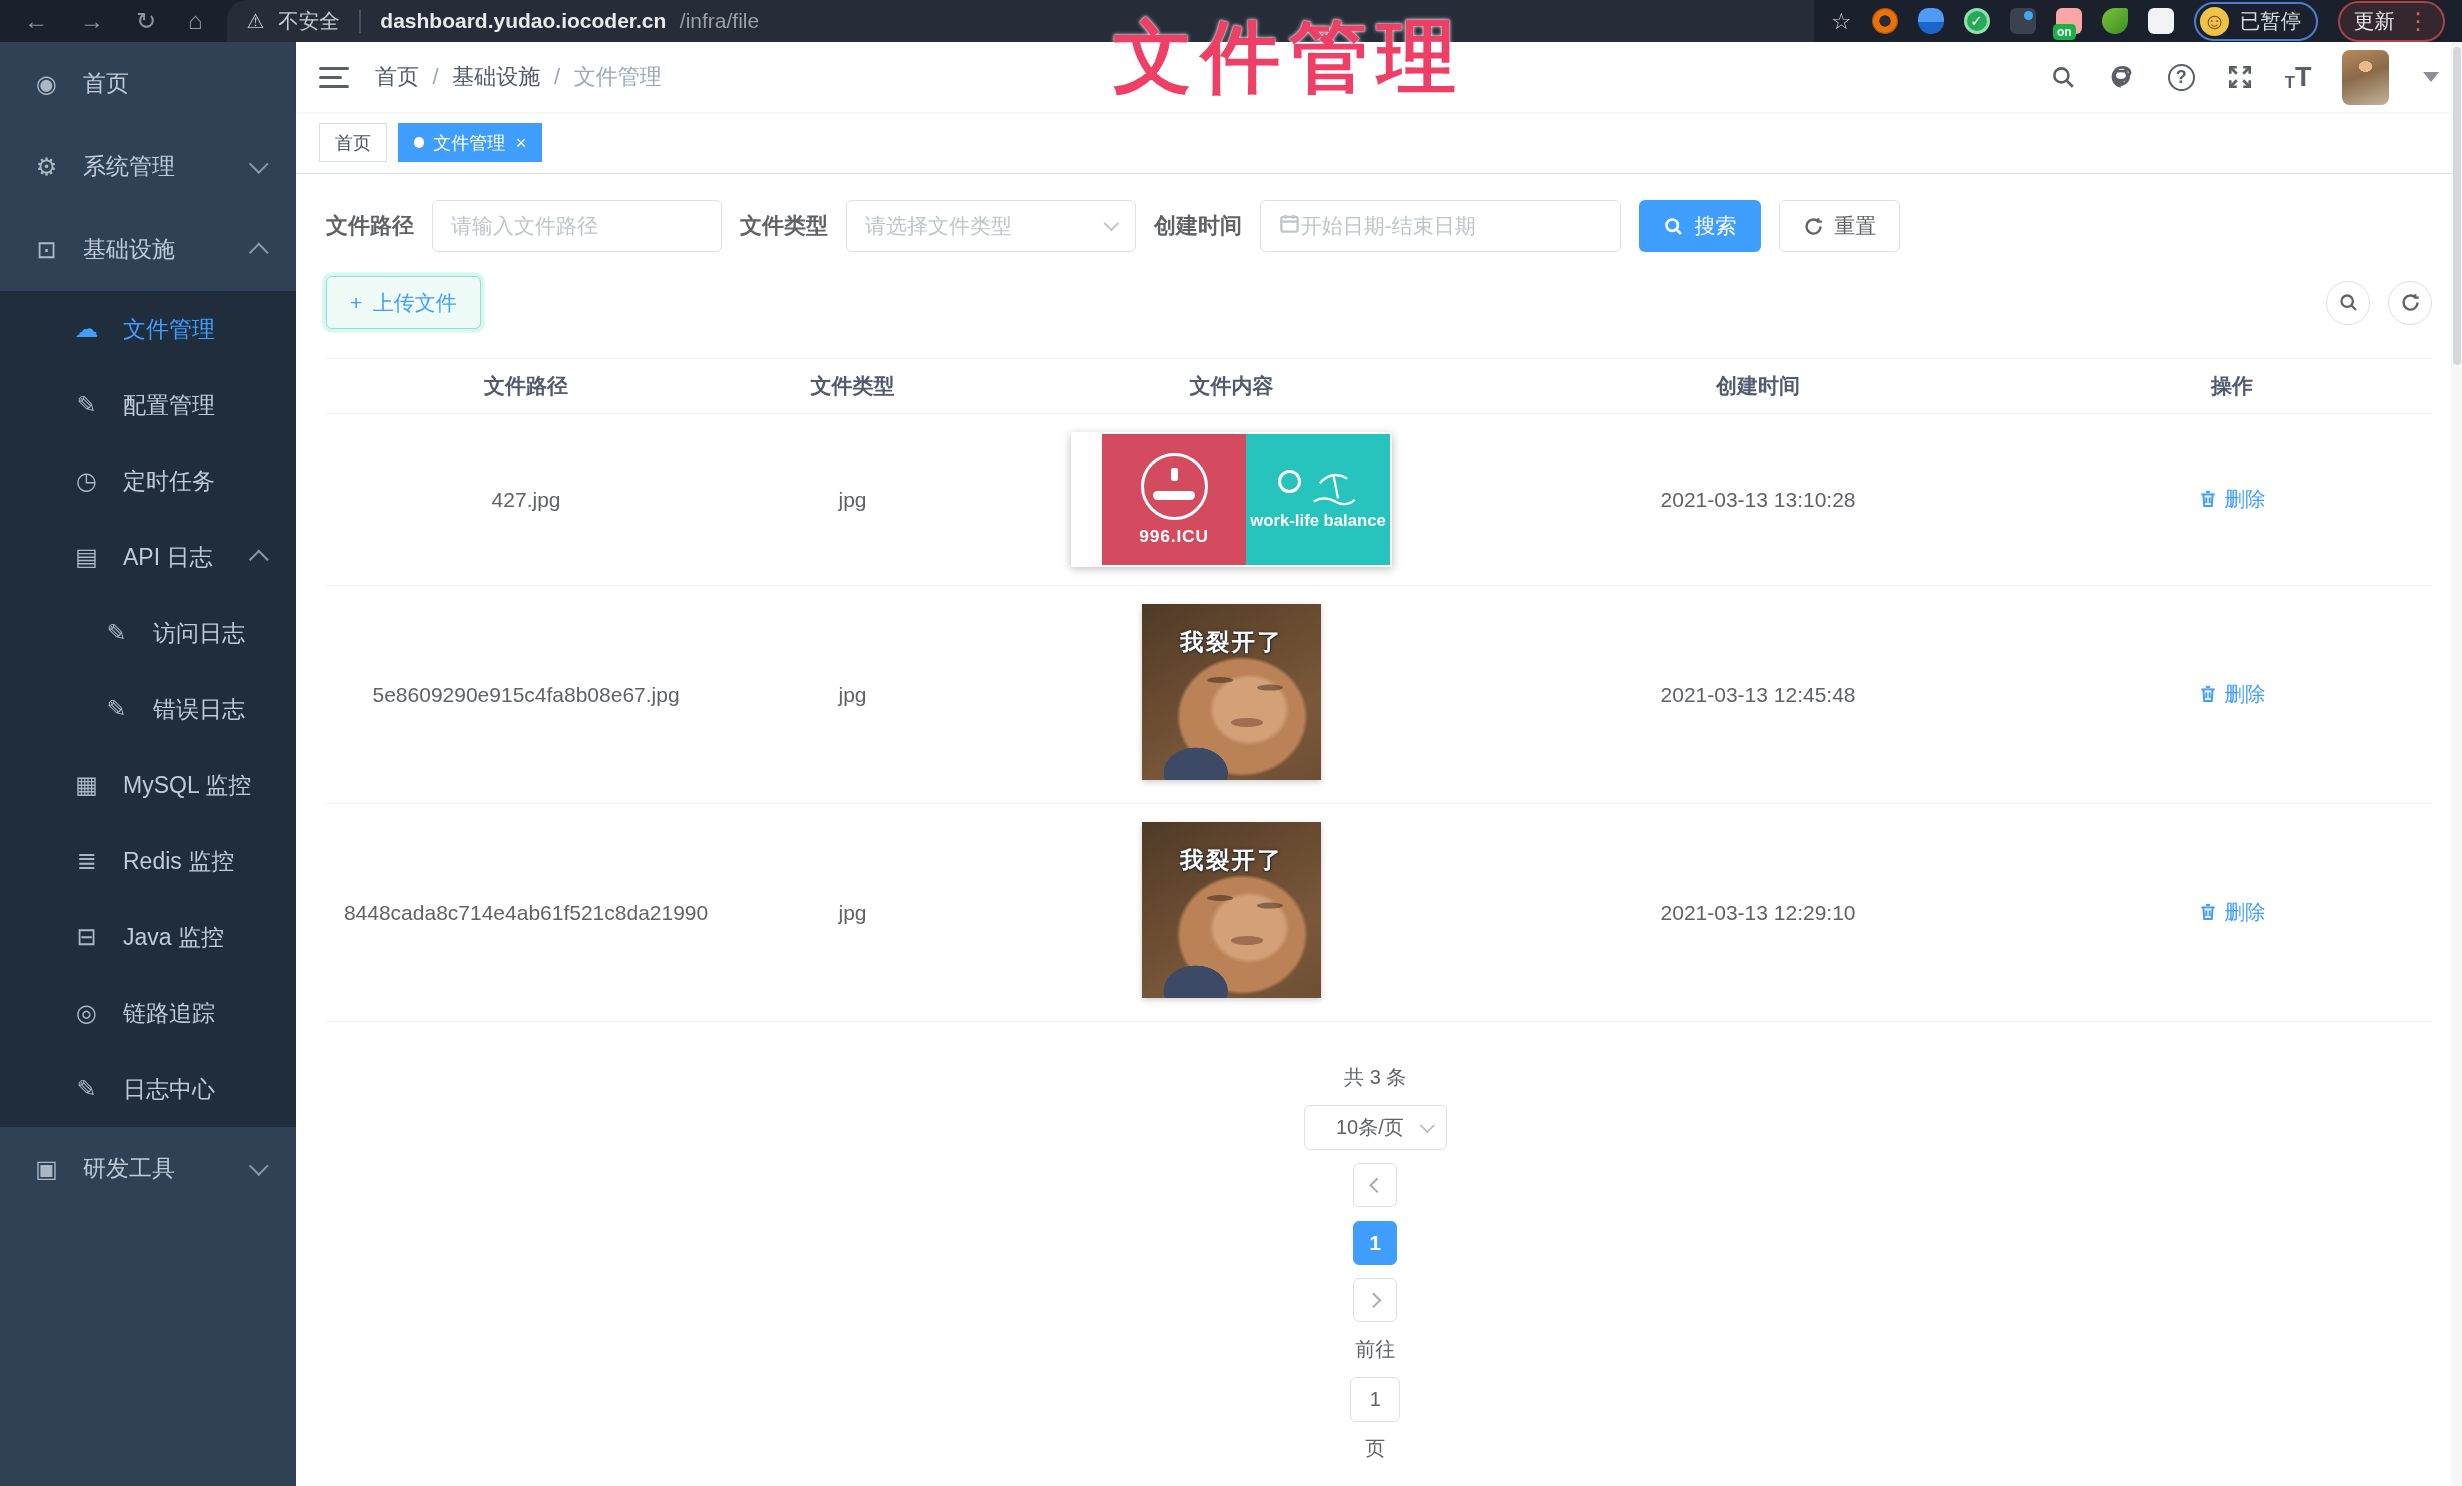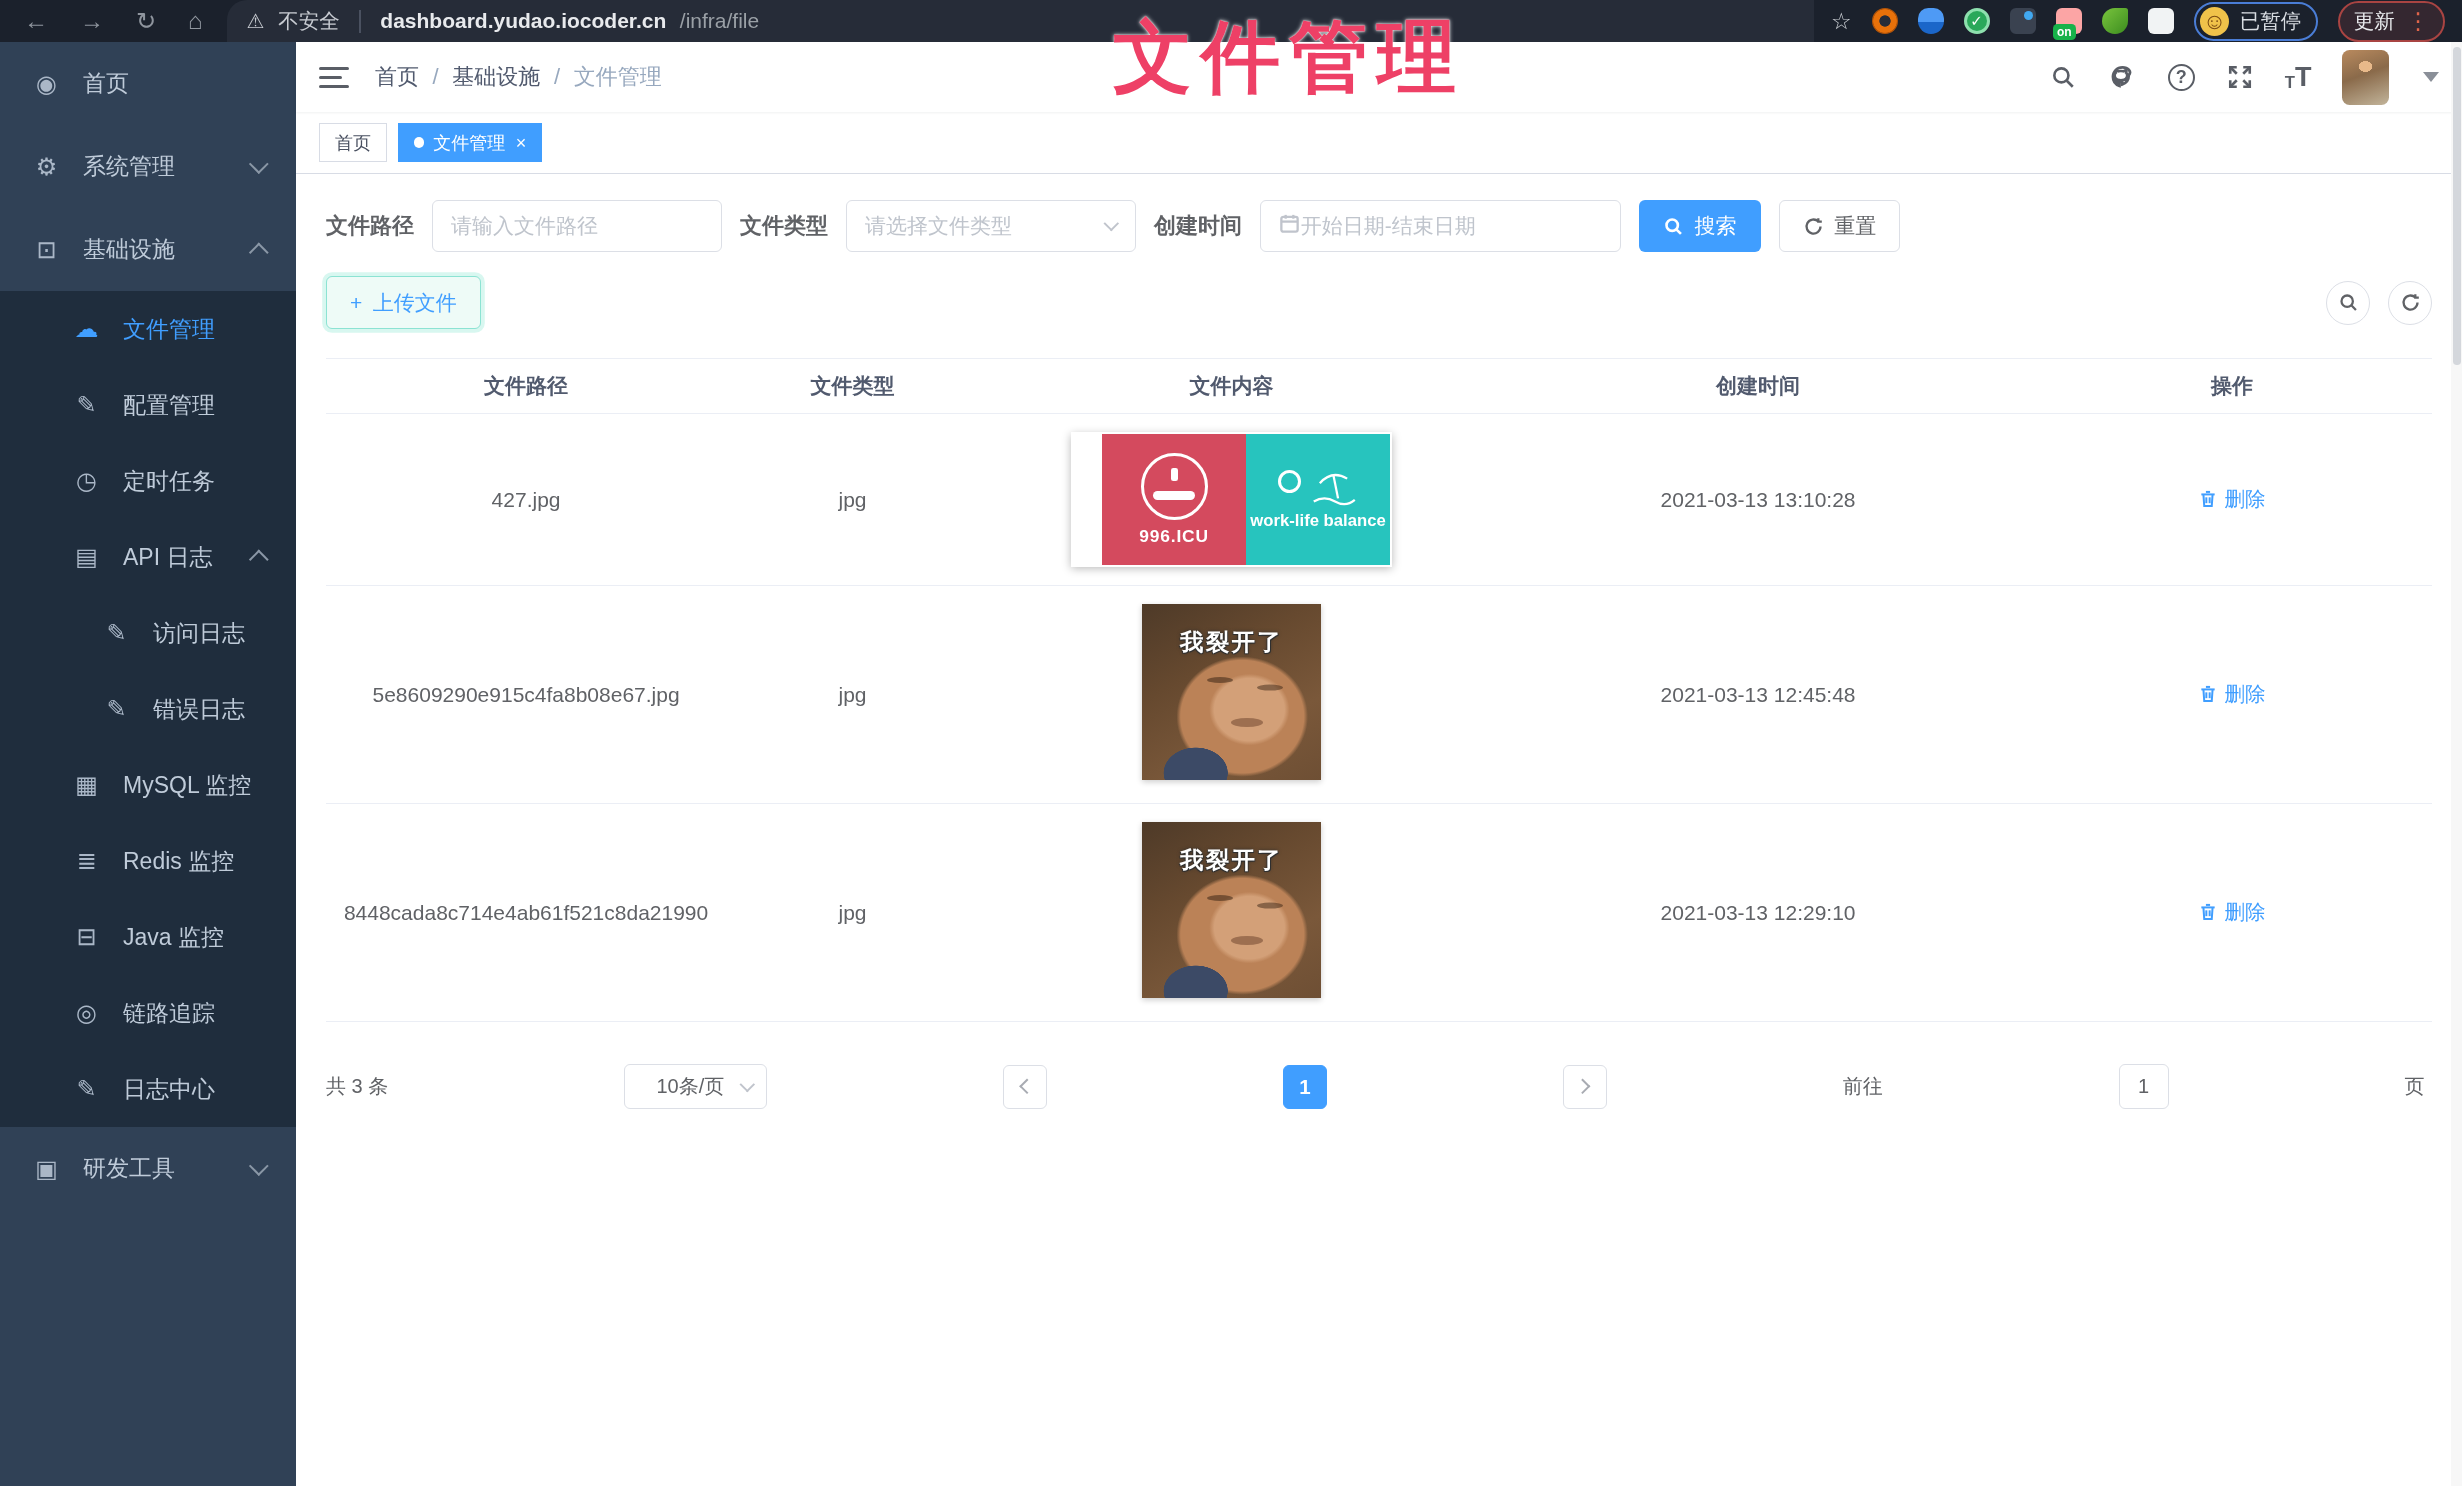--- a/index.html
+++ b/index.html
@@ -137,21 +137,21 @@
   .baby{width:179px;height:176px;display:inline-block;position:relative;overflow:hidden;box-shadow:0 1.5px 6px rgba(0,0,0,.2);background:
     radial-gradient(53px 42px at 30% 96%,#3c4a66 0 60%,transparent 61%),
     radial-gradient(73px 65px at 60% 60%,#d3a078 0 48%,rgba(0,0,0,0) 55%),
     radial-gradient(106px 97px at 56% 64%,#bb8257 0 58%,rgba(0,0,0,0) 62%),
     linear-gradient(150deg,#4e3a28 0%,#66492f 35%,#7a583a 70%,#6e4f34 100%);}
   .baby::before{content:"";position:absolute;left:65px;top:73px;width:26px;height:6px;border-radius:50%;background:rgba(60,38,22,.55);box-shadow:50px 7.6px 0 rgba(60,38,22,.5);}
   .baby::after{content:"";position:absolute;left:89px;top:114px;width:32px;height:9px;border-radius:50%;background:rgba(90,50,30,.45);}
   .meme-text{position:absolute;top:22px;left:0;right:0;text-align:center;color:#fff;font-size:23.5px;font-weight:700;letter-spacing:2.3px;text-shadow:0 0 3.8px #2b2b2b,0.8px 0.8px 0 #333,-0.8px 0.8px 0 #333;}
 
   
-  .pager{display:flex;align-items:center;justify-content:space-between;gap:13.6px;margin:42px 7.6px 0 0;font-size:20px;color:#606266;}
+  .pager{display:flex;align-items:center;justify-content:flex-end;gap:13.6px;margin:42px 7.6px 0 0;font-size:20px;color:#606266;flex-direction:column;}
   .psel{width:143px;height:45px;border:0.8px solid #dcdfe6;border-radius:6px;display:flex;align-items:center;padding:0 13.6px;color:#606266;cursor:pointer;}
   .psel .pv{flex:1;text-align:center;}
   .pbtn{min-width:44px;height:44px;border:0.8px solid #dcdfe6;border-radius:6px;background:#fff;display:flex;align-items:center;justify-content:center;cursor:pointer;}
   .pbtn.active{background:#409eff;border-color:#409eff;color:#fff;font-weight:700;font-size:20.5px;}
   .pchev{width:10.6px;height:10.6px;border-right:2.3px solid #a8abb2;border-bottom:2.3px solid #a8abb2;}
   .pchev.left{transform:rotate(135deg);margin-left:4.5px;}
   .pchev.right{transform:rotate(-45deg);margin-right:4.5px;}
   .goto-input{width:50px;height:45px;border:0.8px solid #dcdfe6;border-radius:6px;text-align:center;font-size:20px;color:#606266;outline:none;}
 
   

